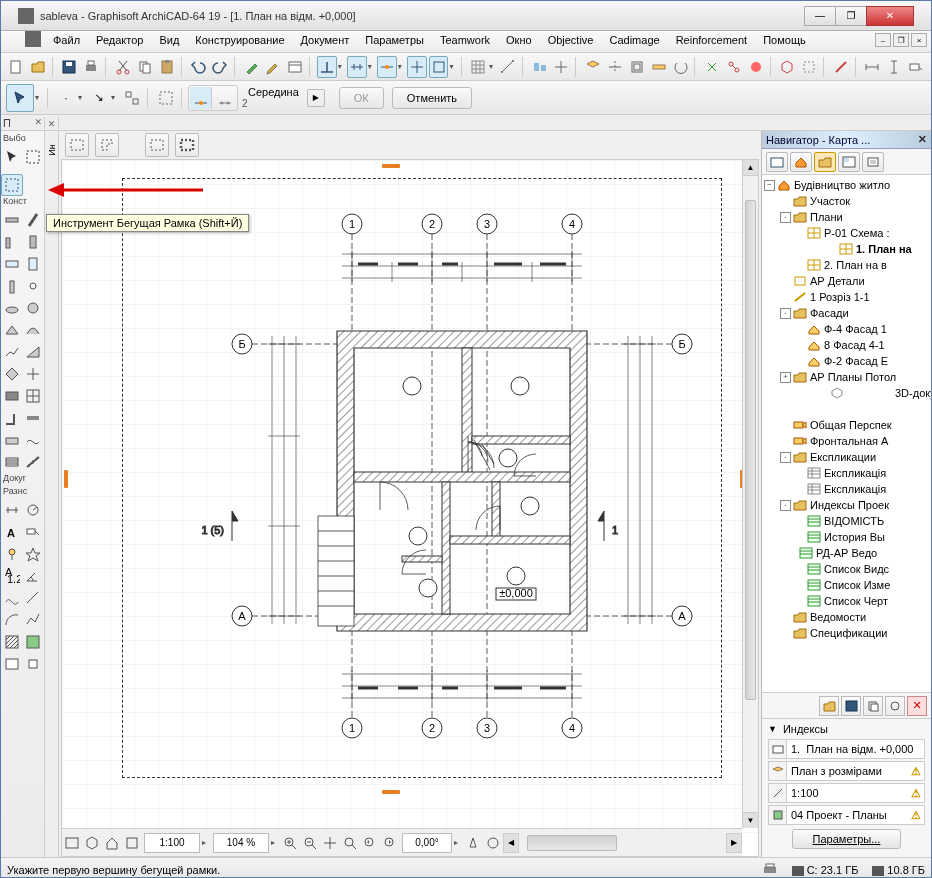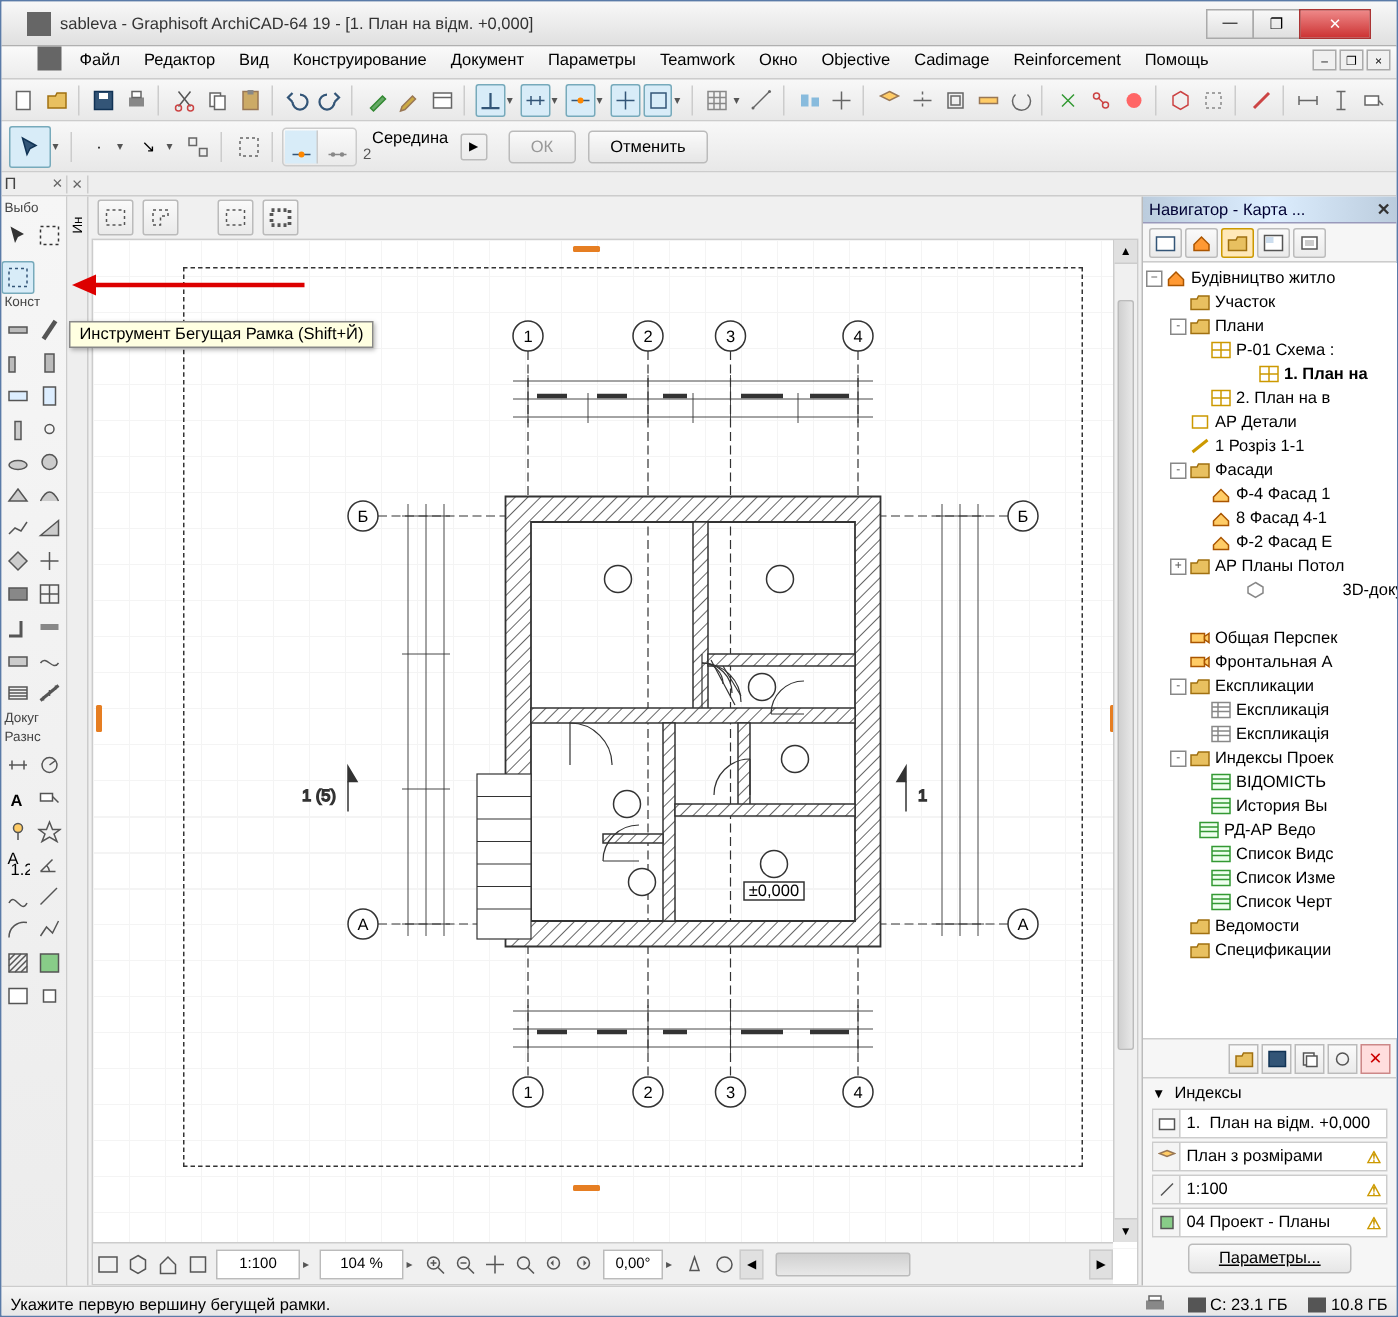--- a/index.html
+++ b/index.html
@@ -974,21 +974,21 @@
               <circle cx="6" cy="6" r="4" fill="none" stroke="#555"></circle>
               <path d="M4 6l2-2v4z" fill="#555"></path>
             </svg>
           </div>
         <div class="sb-btn2">
             <svg width="14" height="14">
               <circle cx="6" cy="6" r="4" fill="none" stroke="#555"></circle>
               <path d="M8 6l-2-2v4z" fill="#555"></path>
             </svg>
           </div>
-        <div class="field" style="width:40px">0,00°</div>
+        <div class="field" style="width:50px">0,00°</div>
         <div class="tb-dropdown">▸</div>
         <div class="sb-btn2">
             <svg width="14" height="14">
               <path d="M7 2l3 9H4z" fill="none" stroke="#555"></path>
             </svg>
           </div>
         <div class="sb-btn2">
             <svg width="14" height="14">
               <circle cx="7" cy="7" r="5" fill="none" stroke="#555"></circle>
             </svg>

